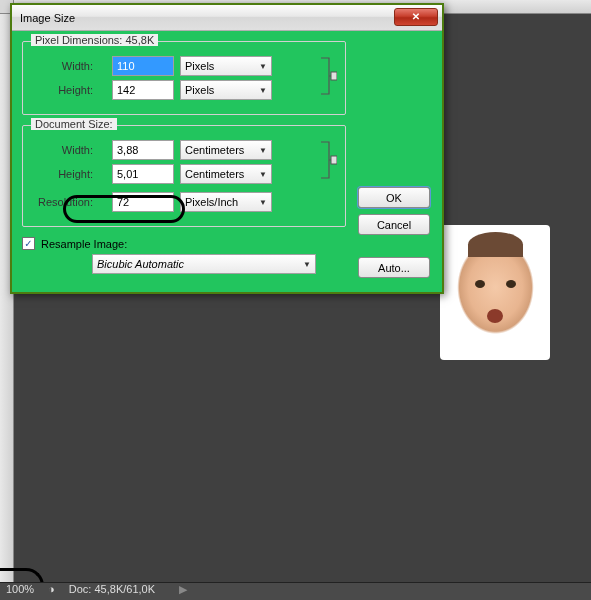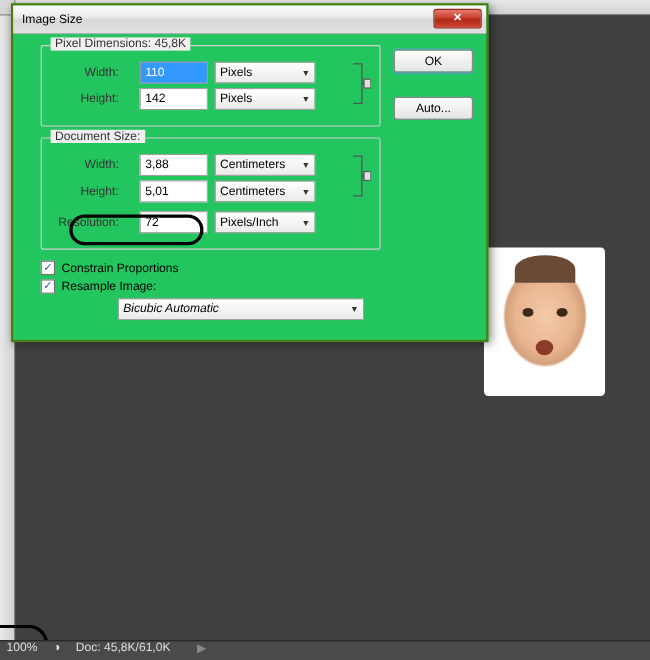--- a/index.html
+++ b/index.html
@@ -17,21 +17,21 @@
 .baby-eye { position:absolute; width:10px; height:8px; background:#3a2a1a; border-radius:50%; top:40px; }
 .baby-eye.l { left: 22px; } .baby-eye.r { right: 22px; }
 .baby-mouth { position:absolute; width:16px; height:14px; background:#8b3a2a; border-radius:50%; bottom:22px; left:50%; transform:translateX(-50%); }
 
 .dialog { position: absolute; top: 3px; left: 10px; width: 434px; background: #22c55e; border: 2px solid #4d7c0f; box-shadow: 2px 2px 8px rgba(0,0,0,0.5); }
 .titlebar { height: 26px; background: linear-gradient(#fdfdfd, #e8e8e8 45%, #d8d8d8 50%, #e0e0e0); border-bottom: 1px solid #b0b0b0; display: flex; align-items: center; padding-left: 8px; position: relative; }
 .titlebar-text { font-weight: normal; }
 .close-btn { position: absolute; right: 4px; top: 3px; width: 44px; height: 18px; background: linear-gradient(#e67a6e, #c8402e 45%, #b02a18 55%, #cf4530); border: 1px solid #8a2a18; border-radius: 3px; color: #fff; text-align: center; line-height: 15px; font-weight: bold; font-size: 10px; }
 .close-btn::before { content: "✕"; }
 
-.dialog-body { padding: 10px 12px 14px 25px; display: flex; gap: 12px; }
+.dialog-body { padding: 10px 12px 14px 10px; display: flex; gap: 12px; align-items: flex-end; }
 .left-col { flex: 1; }
 .right-col { width: 72px; display: flex; flex-direction: column; gap: 6px; padding-top: 4px; }
 
 .btn { height: 21px; background: linear-gradient(#fdfdfd, #e4e4e4); border: 1px solid #8a8a8a; border-radius: 3px; cursor: pointer; display: flex; align-items: center; justify-content: center; }
 .btn.default { box-shadow: 0 0 0 1px #5a9ad6; }
 
 .groupbox { border: 1px solid #d0d0d0; border-radius: 2px; padding: 10px 8px 10px 8px; margin-bottom: 10px; position: relative; }
 .groupbox-title { position: absolute; top: -8px; left: 8px; background: #f0f0f0; padding: 0 4px; color: #333; }
 
 .row { display: flex; align-items: center; margin: 4px 0; gap: 6px; }
@@ -149,37 +149,36 @@
           <input class="input" value="72" style="">
           <div class="select">
               <span>Pixels/Inch</span>
               <span class="arrow">▼</span>
             </div>
         </div>
       </div>
 
       <div class="checkbox-row">
         <div class="chk"></div>
-        <span>Constrain Proportions</span>
-      </div>
-      <div class="checkbox-row">
-        <div class="chk"></div>
         <span>Resample Image:</span>
       </div>
       <div class="row" style="margin-left:70px;font-style:italic;">
         <div class="select wide">
             <span>Bicubic Automatic</span>
             <span class="arrow">▼</span>
           </div>
       </div>
 
     </div>
     <div class="right-col">
       <div class="btn default">
           <span>OK</span>
+        </div>
+      <div class="btn">
+          <span>Cancel</span>
         </div>
       <div style="height:10px"></div>
       <div class="btn">
           <span>Auto...</span>
         </div>
     </div>
   </div>
 </div>
 
 <div class="scribble1"></div>

